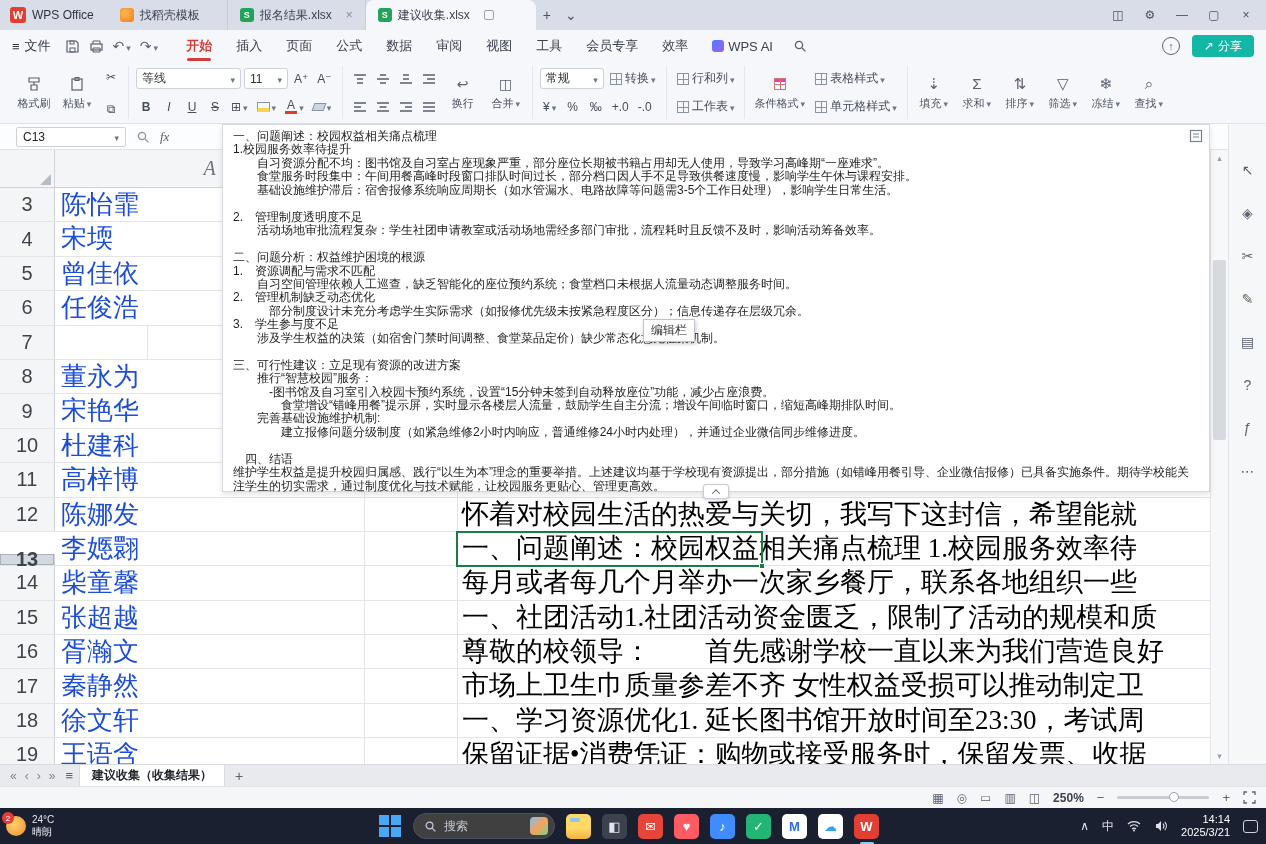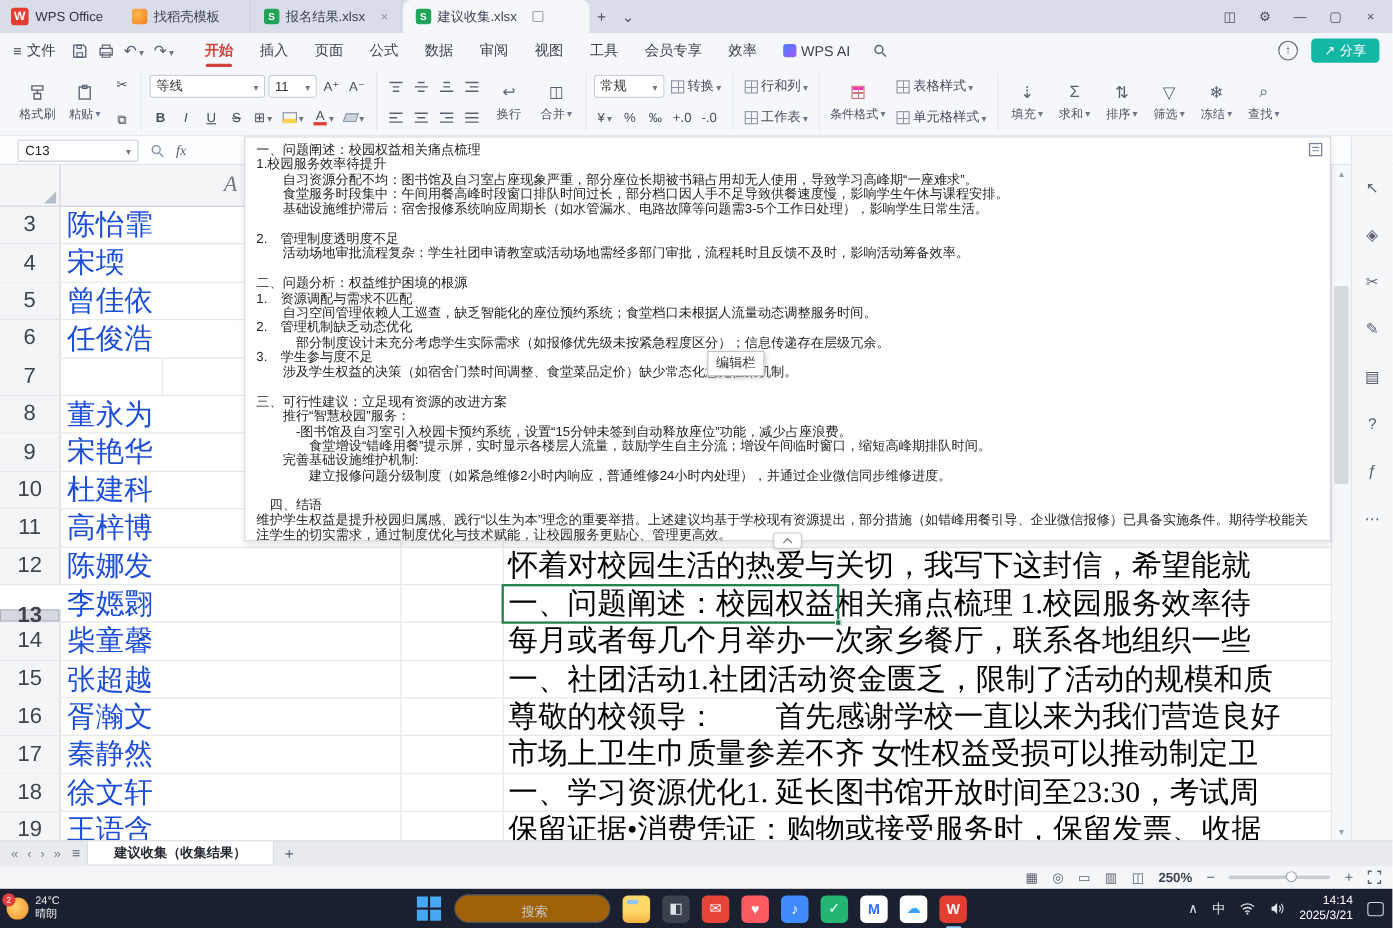--- a/index.html
+++ b/index.html
@@ -95,42 +95,42 @@
   .vs-up::before{content:"▴";} .vs-down::before{content:"▾";}
   .vs-down{position:absolute;bottom:0;width:100%;}
   .vthumb{position:absolute;top:110px;left:2px;width:13px;height:180px;background:#d6d9de;border-radius:2px;}
   .sidebar{position:absolute;top:124px;left:1228px;width:38px;height:640px;background:#f6f7f9;border-left:1px solid #e2e5ea;display:flex;flex-direction:column;align-items:center;padding-top:34px;gap:19px;}
   .sb-ico{color:#5a6272;font-size:14px;width:24px;height:24px;display:flex;align-items:center;justify-content:center;}
 
   
   .tabbar{position:absolute;top:764px;left:0;width:1266px;height:22px;background:#e8eaee;border-top:1px solid #d8dbe1;display:flex;align-items:center;padding-left:6px;}
   .nav-ico{color:#7b8292;font-size:12px;padding:0 4px;}
   .tab-menu{color:#596070;font-size:13px;padding:0 6px;}
-  .sheettab{background:#fff;height:22px;display:flex;align-items:center;padding:0 24px;font-size:12px;font-weight:bold;color:#23262e;border-left:1px solid #d8dbe1;border-right:1px solid #d8dbe1;}
+  .sheettab{background:#fff;height:22px;display:flex;align-items:center;padding:0 12px;font-size:12px;font-weight:bold;color:#23262e;border-left:1px solid #d8dbe1;border-right:1px solid #d8dbe1;}
   .addsheet{color:#596070;font-size:14px;padding:0 10px;}
 
   
   .statusbar{position:absolute;top:786px;left:0;width:1266px;height:22px;background:#f5f6f8;border-top:1px solid #e1e3e8;display:flex;align-items:center;}
   .sb-right{margin-left:auto;display:flex;align-items:center;gap:13px;padding-right:10px;}
   .st-ico{color:#5a6272;font-size:12px;}
   .zoomval{color:#3c424e;font-size:12px;font-weight:bold;}
   .zbtn{color:#5a6272;font-size:13px;}
   .ztrack{width:92px;height:3px;background:#c9ccd2;border-radius:2px;position:relative;}
   .zthumb{position:absolute;left:52px;top:-4px;width:10px;height:10px;background:#fff;border:1px solid #9aa1ad;border-radius:50%;}
 
   
   .taskbar{position:absolute;top:808px;left:0;width:1266px;height:36px;background:#1a2030;display:flex;align-items:center;}
   .weather{position:absolute;left:6px;display:flex;align-items:center;gap:6px;color:#fff;}
   .sun{width:20px;height:20px;border-radius:50%;background:radial-gradient(circle at 40% 40%,#ffd36b,#f08c2a);position:relative;}
   .wbadge{position:absolute;left:-4px;top:-4px;width:12px;height:12px;border-radius:50%;background:#e23b3b;color:#fff;font-size:8px;display:flex;align-items:center;justify-content:center;}
   .wtxt{font-size:10px;line-height:12px;color:#e8eaf0;}
   .tb-center{position:absolute;left:378px;display:flex;align-items:center;gap:11px;}
   .startbtn{width:24px;height:24px;display:grid;grid-template-columns:10px 10px;grid-template-rows:10px 10px;gap:2px;place-content:center;}
   .startbtn span{background:#49a8f5;}
-  .searchpill{width:142px;height:26px;background:#a16207;border:1px solid #4a5162;border-radius:13px;display:flex;align-items:center;gap:7px;padding:0 6px 0 10px;color:#c6cbd6;font-size:12px;flex-direction:column;}
+  .searchpill{width:142px;height:26px;background:#404040;border:1px solid #4a5162;border-radius:13px;display:flex;align-items:center;gap:7px;padding:0 6px 0 10px;color:#c6cbd6;font-size:12px;}
   .sthumb{margin-left:auto;width:18px;height:18px;border-radius:4px;background:linear-gradient(135deg,#6fc3ff,#f5a35c,#7bd389);}
   .app{width:25px;height:25px;border-radius:5px;display:flex;align-items:center;justify-content:center;font-size:13px;position:relative;}
   .app.folder{background:linear-gradient(180deg,#ffd968 55%,#f3b33f);}
   .app.folder::before{content:"";position:absolute;top:4px;left:4px;width:10px;height:4px;background:#8ec7f5;border-radius:1px;}
   .app .ind{display:none;position:absolute;bottom:-6px;left:50%;transform:translateX(-50%);width:14px;height:3px;border-radius:2px;background:#8fc7f2;}
   .app.active .ind{display:block;}
   .tray{position:absolute;right:8px;display:flex;align-items:center;gap:13px;color:#dfe3ea;}
   .tray-ico{font-size:12px;color:#dfe3ea;display:flex;align-items:center;}
   .clock{text-align:right;font-size:11px;line-height:13px;color:#fff;}
   .notif{width:15px;height:13px;border:1px solid #cfd3da;border-radius:3px;}

